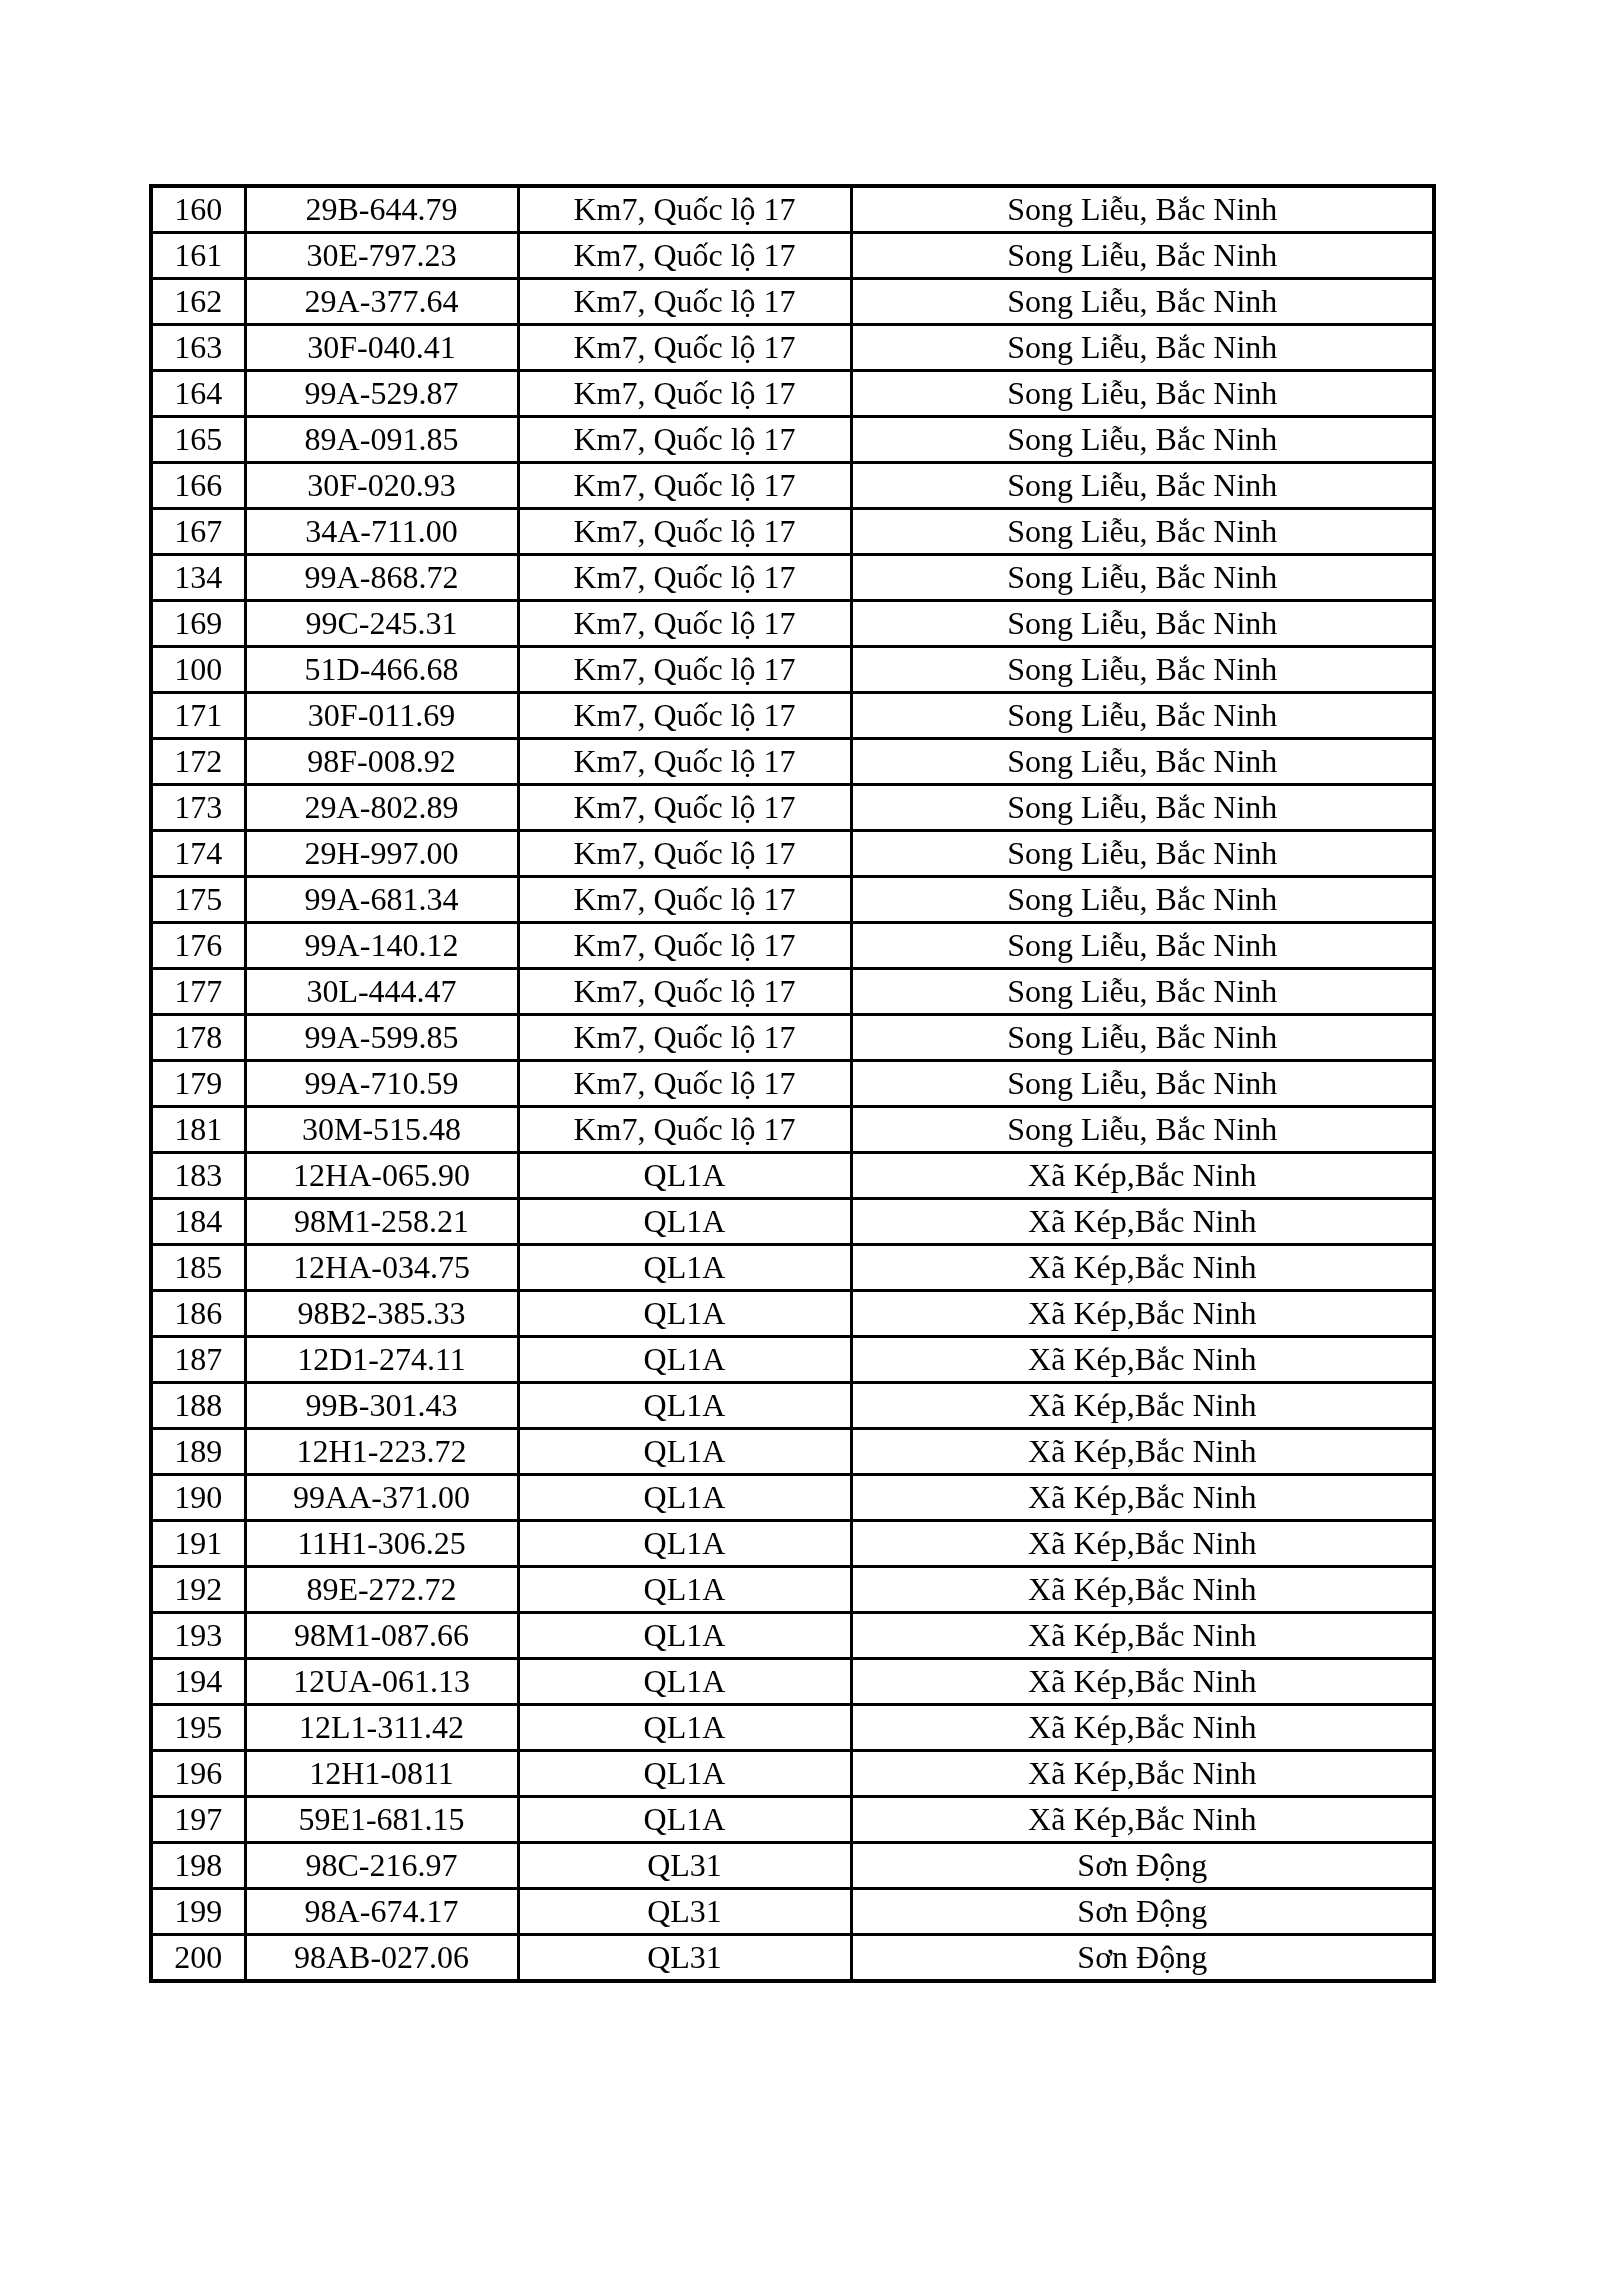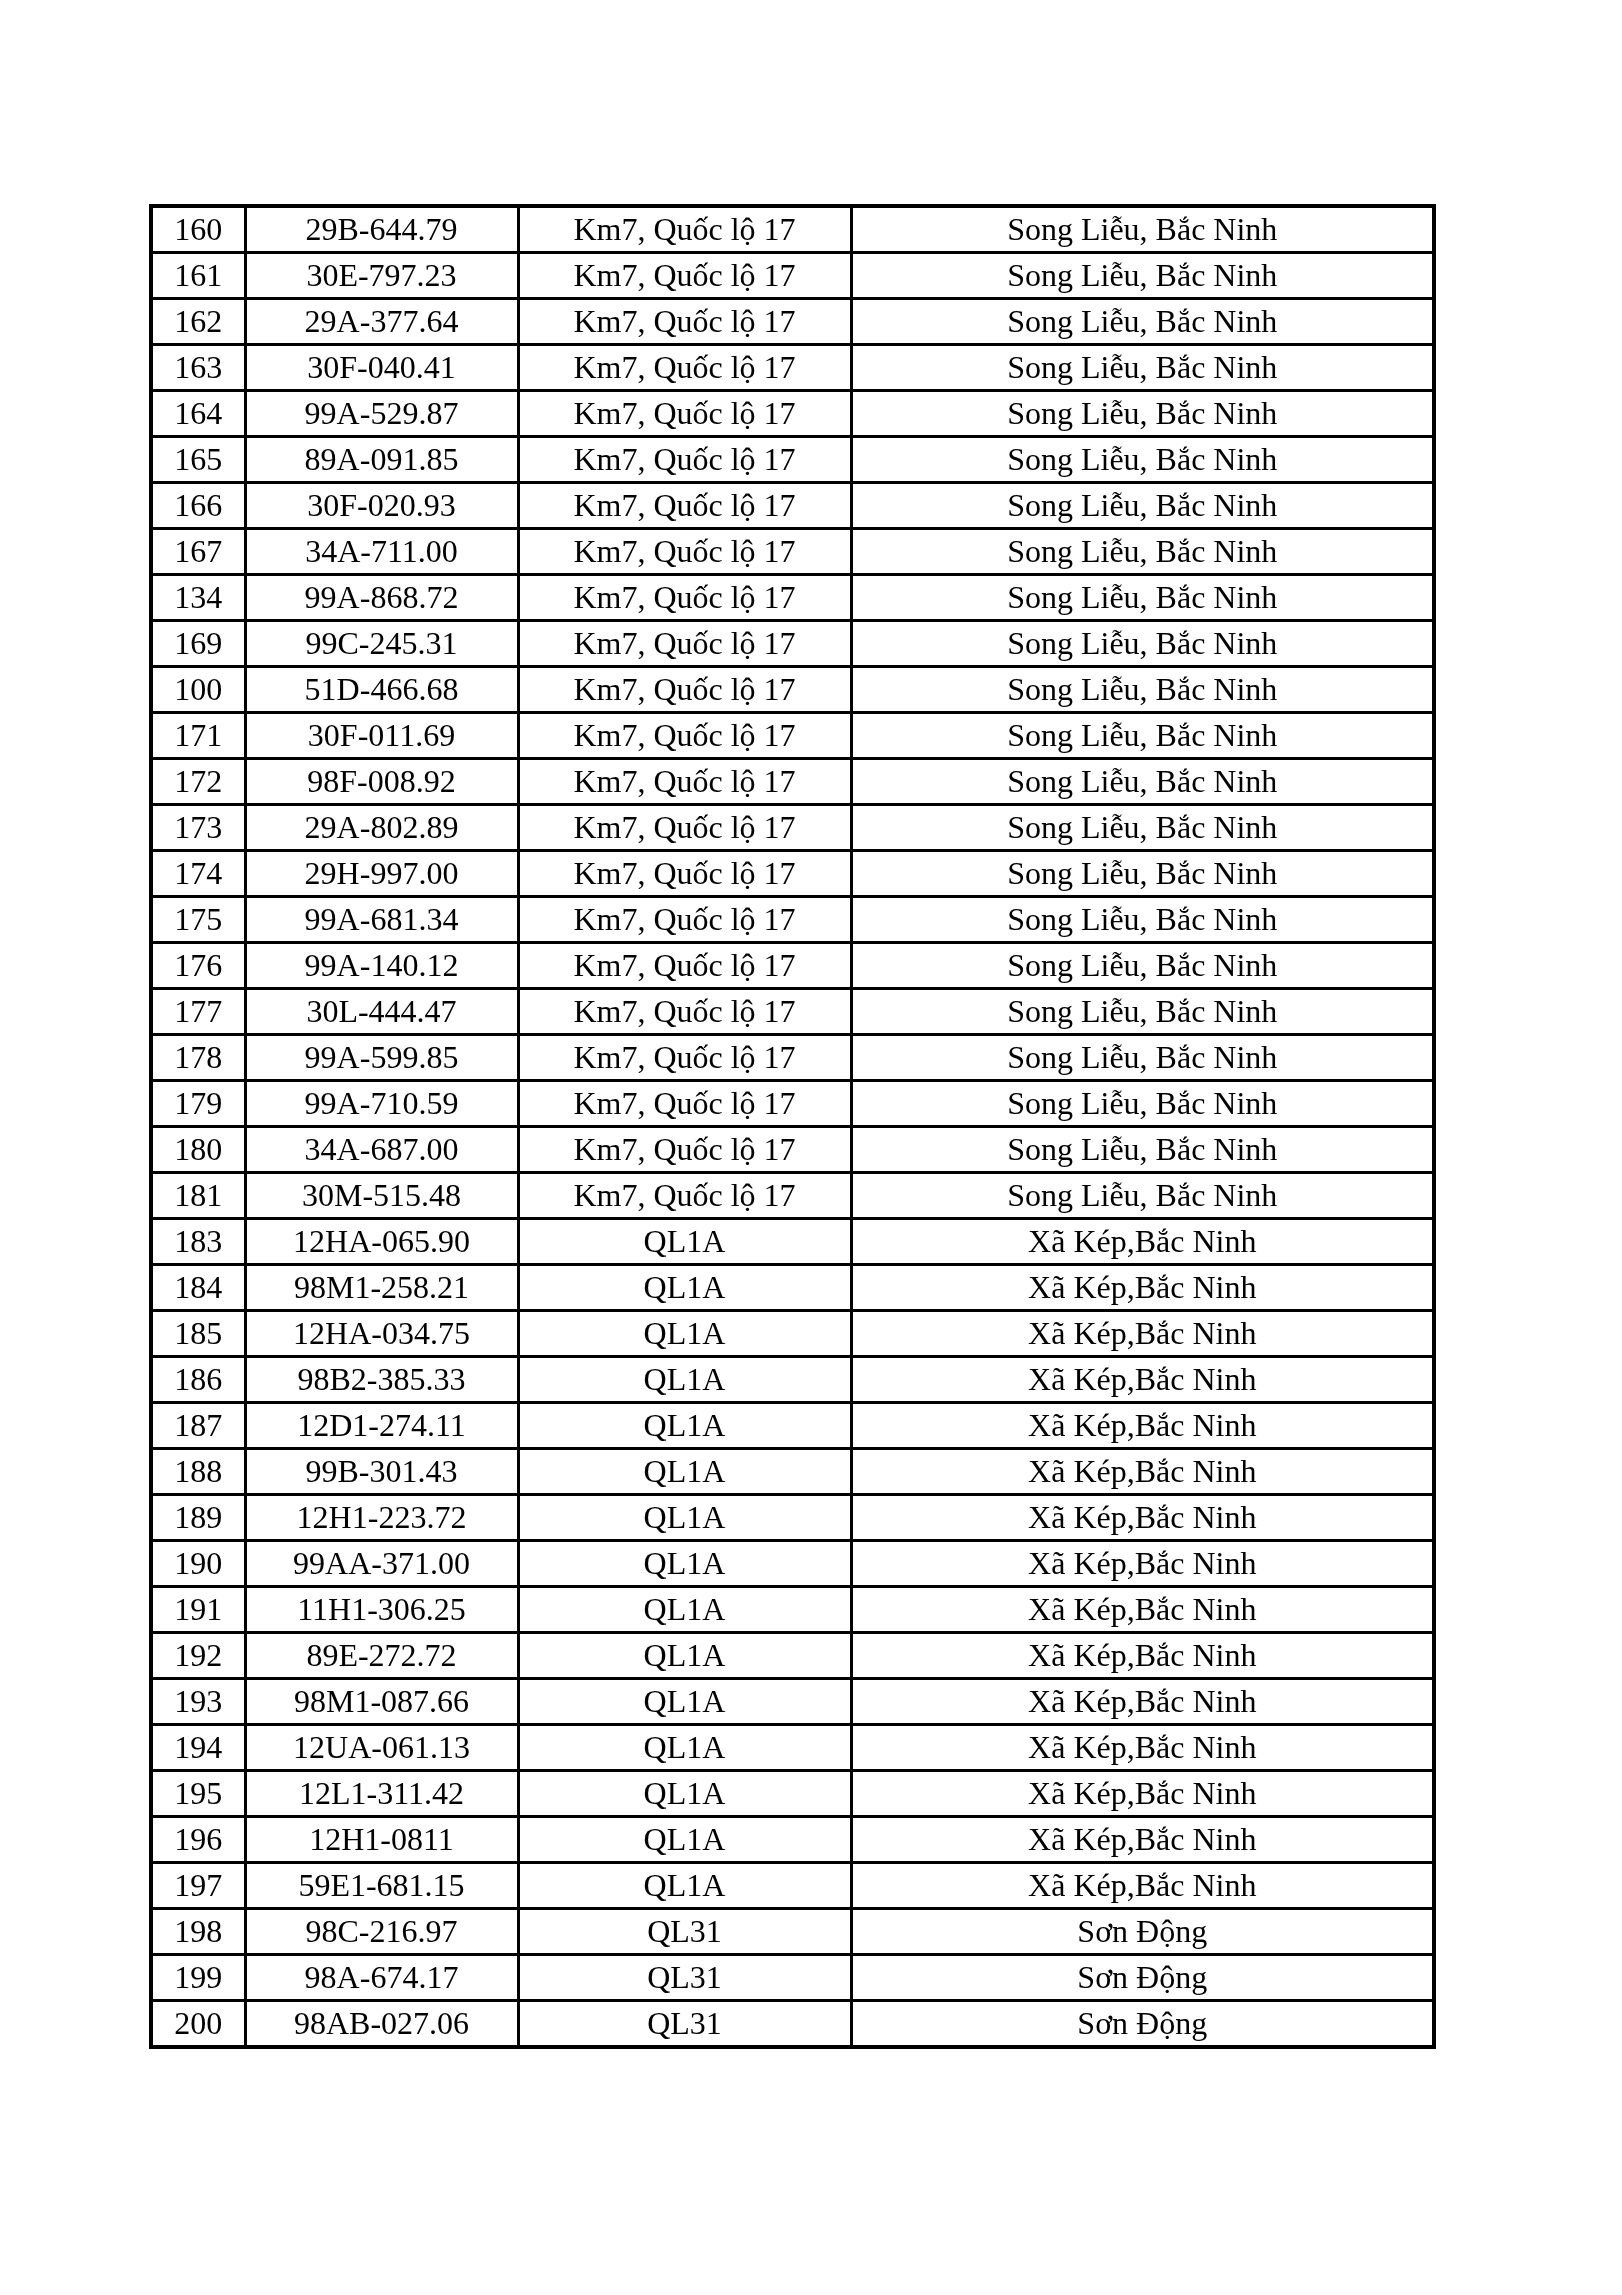--- a/index.html
+++ b/index.html
@@ -6,21 +6,21 @@
   .page {
     position: relative;
     width: 1623px;
     height: 2295px;
     background: #ffffff;
     overflow: hidden;
   }
   table.doc-table {
     position: absolute;
     left: 149px;
-    top: 204px;
+    top: 184px;
     width: 1284px;
     table-layout: fixed;
     border-collapse: collapse;
     border: 4px solid #000000;
   }
   table.doc-table col.c-index    { width: 94px; }
   table.doc-table col.c-plate    { width: 273px; }
   table.doc-table col.c-route    { width: 333px; }
   table.doc-table col.c-location { width: 583px; }
   table.doc-table td {
@@ -163,26 +163,20 @@
           <td>Km7, Quốc lộ 17</td>
           <td>Song Liễu, Bắc Ninh</td>
         </tr>
         <tr>
           <td>179</td>
           <td>99A-710.59</td>
           <td>Km7, Quốc lộ 17</td>
           <td>Song Liễu, Bắc Ninh</td>
         </tr>
         <tr>
-          <td>180</td>
-          <td>34A-687.00</td>
-          <td>Km7, Quốc lộ 17</td>
-          <td>Song Liễu, Bắc Ninh</td>
-        </tr>
-        <tr>
           <td>181</td>
           <td>30M-515.48</td>
           <td>Km7, Quốc lộ 17</td>
           <td>Song Liễu, Bắc Ninh</td>
         </tr>
         <tr>
           <td>183</td>
           <td>12HA-065.90</td>
           <td>QL1A</td>
           <td>Xã Kép,Bắc Ninh</td>

